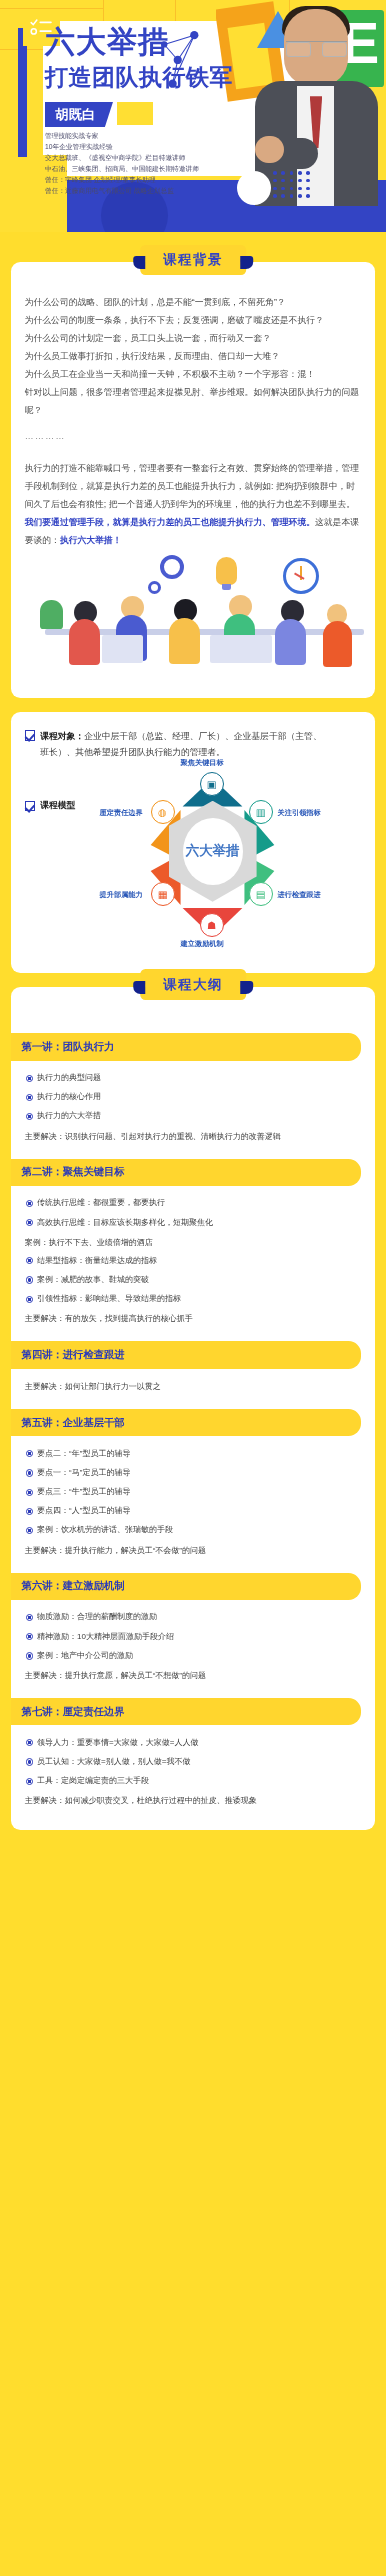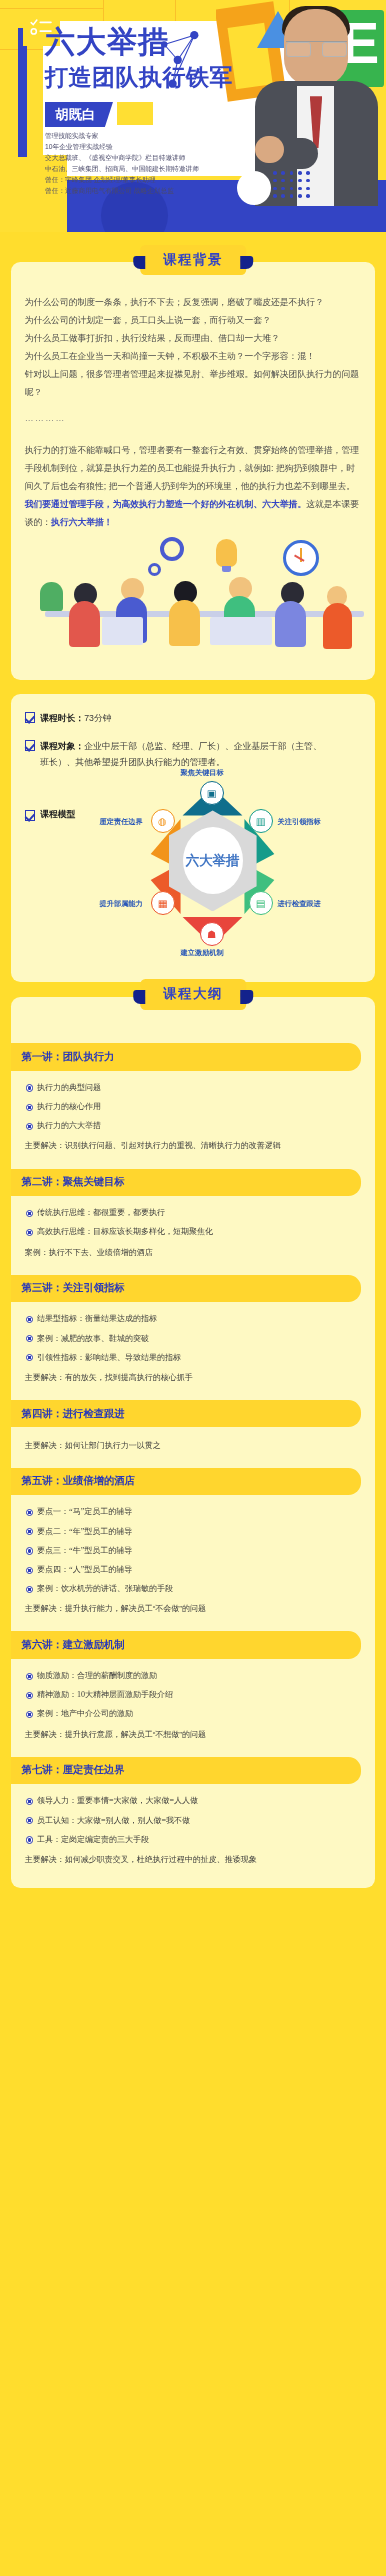--- a/index.html
+++ b/index.html
@@ -145,21 +145,21 @@
   }
   .blue-circle-deco {
     position: absolute; left: 101px; bottom: -16.5px; width: 67px; height: 67px;
     border-radius: 50%; background: #2b3bb5; z-index: 3;
   }
 
   
   .section {
     position: relative;
     margin: 0 11.3px 14.4px 11.3px;
-    background: #fef9c3;
+    background: #ffffff;
     border-radius: 9.3px;
     padding: 31px 13.4px 16.5px 13.4px;
   }
   .section.first { margin-top: 30px; }
   .sec-ribbon {
     position: absolute; left: 50%; transform: translateX(-50%); top: -17.5px;
     background: #ffd62e; color: #3344c4;
     font-size: 13.4px; font-weight: bold; letter-spacing: 1.5px;
     padding: 6.2px 23px; border-radius: 5.2px;
     white-space: nowrap; z-index: 3;
@@ -271,21 +271,21 @@
 
   
   .chapter-bar {
     background: #ffd62e; border-radius: 0 12.4px 12.4px 0;
     color: #2a39b8; font-size: 10.3px; font-weight: bold;
     padding: 6.7px 9.3px 6.7px 10.3px;
     margin: 15.5px -13.4px 11.3px -13.4px;
     width: calc(100% + 13.4px);
   }
   .chapter-bar:first-of-type { margin-top: 4.1px; }
-  .sub-list { list-style: none; margin: 0 0 3.1px 0; font-family: Liberation Serif, serif; }
+  .sub-list { list-style: none; margin: 0 0 3.1px 0; }
   .sub-list li {
     position: relative; padding-left: 12.4px; margin-bottom: 7.2px;
     font-size: 8px; line-height: 1.5; color: #3b3b3b;
   }
   .sub-list li::before {
     content: ""; position: absolute; left: 1px; top: 2.6px;
     width: 5.2px; height: 5.2px; border-radius: 50%;
     border: 1px solid #2a39b8; background: radial-gradient(circle, #2a39b8 45%, #fff 48%);
   }
   .note { font-size: 8px; line-height: 1.7; color: #3b3b3b; margin-bottom: 5.2px; }
@@ -386,28 +386,29 @@
     </div>
 
     <div class="hero-blue-panel"></div>
     <div class="hero-blue-left"></div>
     <div class="blue-circle-deco"></div>
   </div>
 
   <div class="section first">
     <div class="sec-ribbon">课程背景</div>
 
+    <p class="bg-para">为什么公司的战略、团队的计划，总是不能“一贯到底，不留死角”？</p>
     <p class="bg-para">为什么公司的制度一条条，执行不下去；反复强调，磨破了嘴皮还是不执行？</p>
     <p class="bg-para">为什么公司的计划定一套，员工口头上说一套，而行动又一套？</p>
     <p class="bg-para">为什么员工做事打折扣，执行没结果，反而理由、借口却一大堆？</p>
     <p class="bg-para">为什么员工在企业当一天和尚撞一天钟，不积极不主动？一个字形容：混！</p>
     <p class="bg-para">针对以上问题，很多管理者管理起来捉襟见肘、举步维艰。如何解决团队执行力的问题呢？</p>
     <p class="bg-para dots">…………</p>
     <p class="bg-para">执行力的打造不能靠喊口号，管理者要有一整套行之有效、贯穿始终的管理举措，管理手段机制到位，就算是执行力差的员工也能提升执行力，就例如: 把狗扔到狼群中，时间久了后也会有狼性; 把一个普通人扔到华为的环境里，他的执行力也差不到哪里去。</p>
-    <p class="bg-para hl"><b>我们要通过管理手段，为高效执行力塑造一个好的外在机制、六大举措。</b><span>这就是本课要谈的：</span><b>执行六大举措！</b></p>
+    <p class="bg-para hl"><b>我们要通过管理手段，就算是执行力差的员工也能提升执行力、管理环境。</b><span>这就是本课要谈的：</span><b>执行六大举措！</b></p>
 
     <div class="illus">
       <div class="gear" style="left:135px;top:3.1px;width:24px;height:24px;border-color:#4a5bd0;"></div>
       <div class="gear" style="left:123px;top:29px;width:13.4px;height:13.4px;border-width:3.6px;border-color:#4a5bd0;"></div>
       <div class="bulb" style="left:191px;top:5.2px;"></div>
       <div class="clock" style="left:258px;top:6.2px;"></div>
       <div class="desk" style="left:20.6px;top:77px;width:319px;height:6.2px;background:#c9cfe8;"></div>
       <div class="plant" style="left:15.5px;top:48px;"></div>
       <div class="sh" style="left:49px;top:49px;width:23px;height:23px;background:#2b2b35;"></div>
       <div class="per" style="left:44px;top:67px;background:#e2574c;"></div>
@@ -422,26 +423,20 @@
       <div class="sh" style="left:302px;top:52px;width:20.6px;height:20.6px;background:#f1c27d;"></div>
       <div class="per" style="left:298px;top:69px;width:29px;background:#ec5a2a;"></div>
       <div class="desk" style="left:77px;top:83px;width:41px;height:28px;background:#dfe3f3;"></div>
       <div class="desk" style="left:185px;top:83px;width:62px;height:28px;background:#dfe3f3;"></div>
     </div>
   </div>
 
 
   <div class="section" style="padding-top:17.5px;">
 
-    <div class="info-row">
-      <div class="info-check"></div>
-      <div>
-        <span class="info-label">课程时长：</span><span class="info-value">73分钟</span>
-      </div>
-    </div>
 
     <div class="info-row">
       <div class="info-check"></div>
       <div style="max-width:289px;">
         <span class="info-label">课程对象：</span><span class="info-value">企业中层干部（总监、经理、厂长）、企业基层干部（主管、班长）、其他希望提升团队执行能力的管理者。</span>
       </div>
     </div>
 
     <div class="model-block">
       <div class="model-left">
@@ -495,35 +490,34 @@
     </ul>
     <p class="note">主要解决：识别执行问题、引起对执行力的重视、清晰执行力的改善逻辑</p>
 
     <div class="chapter-bar">第二讲：聚焦关键目标</div>
     <ul class="sub-list">
       <li>传统执行思维：都很重要，都要执行</li>
       <li>高效执行思维：目标应该长期多样化，短期聚焦化</li>
     </ul>
     <p class="note">案例：执行不下去、业绩倍增的酒店</p>
 
-    <div class="chapter-bar">第三讲：关注引领指标</div>
     <ul class="sub-list">
       <li>结果型指标：衡量结果达成的指标</li>
       <li>案例：减肥的故事、鞋城的突破</li>
       <li>引领性指标：影响结果、导致结果的指标</li>
     </ul>
     <p class="note">主要解决：有的放矢，找到提高执行的核心抓手</p>
 
     <div class="chapter-bar">第四讲：进行检查跟进</div>
     <p class="note">主要解决：如何让部门执行力一以贯之</p>
 
-    <div class="chapter-bar">第五讲：业绩倍增的酒店</div>
+    <div class="chapter-bar">第五讲：企业基层干部</div>
     <ul class="sub-list">
+      <li>要点二：“年”型员工的辅导</li>
       <li>要点一：“马”定员工的辅导</li>
-      <li>要点二：“年”型员工的辅导</li>
       <li>要点三：“牛”型员工的辅导</li>
       <li>要点四：“人”型员工的辅导</li>
       <li>案例：饮水机劳的讲话、张瑞敏的手段</li>
     </ul>
     <p class="note">主要解决：提升执行能力，解决员工“不会做”的问题</p>
 
     <div class="chapter-bar">第六讲：建立激励机制</div>
     <ul class="sub-list">
       <li>物质激励：合理的薪酬制度的激励</li>
       <li>精神激励：10大精神层面激励手段介绍</li>

